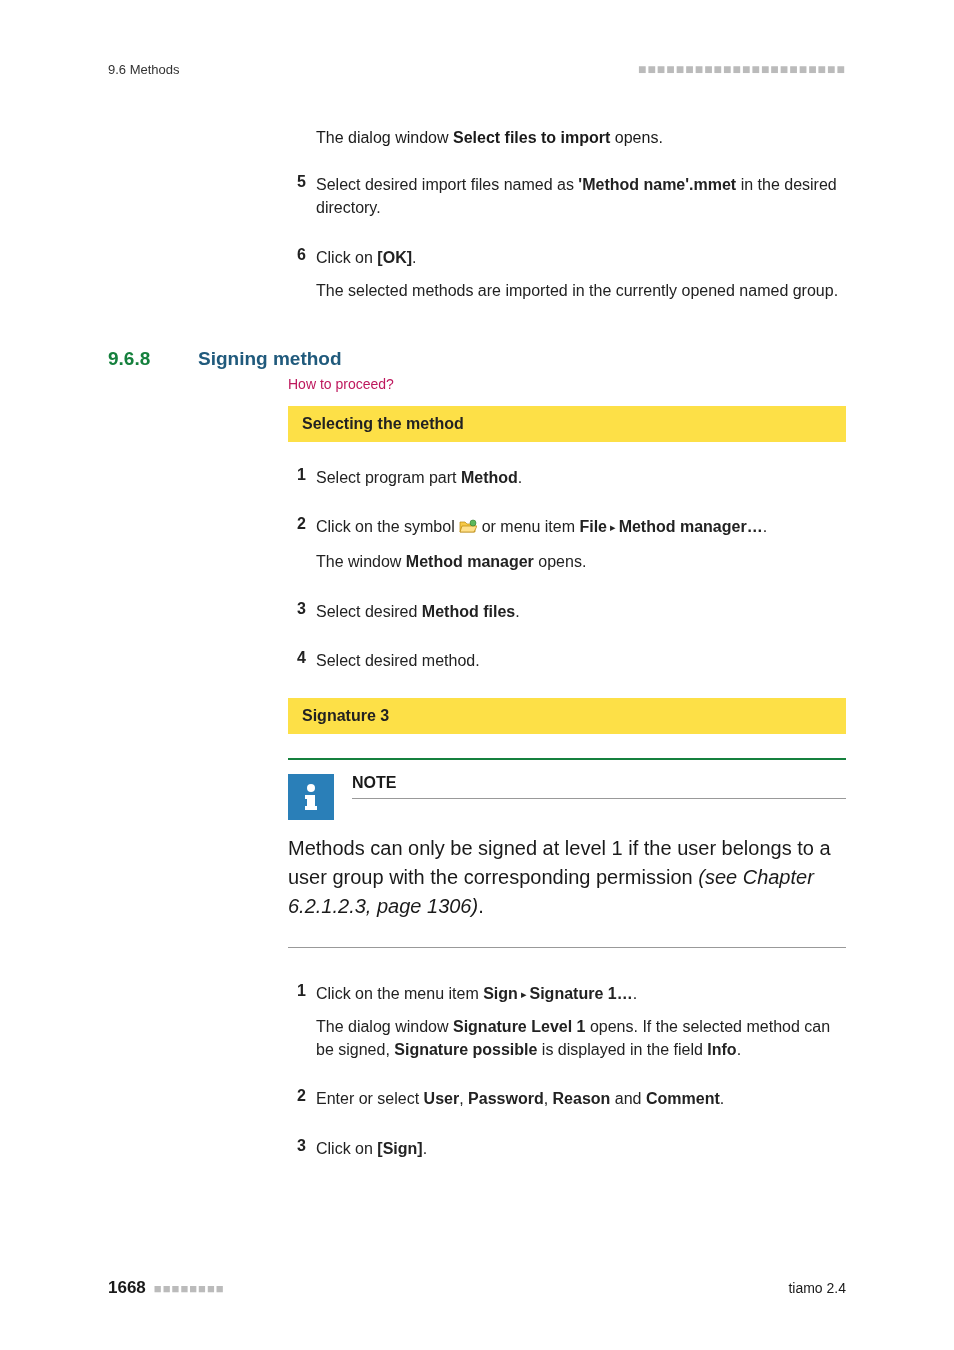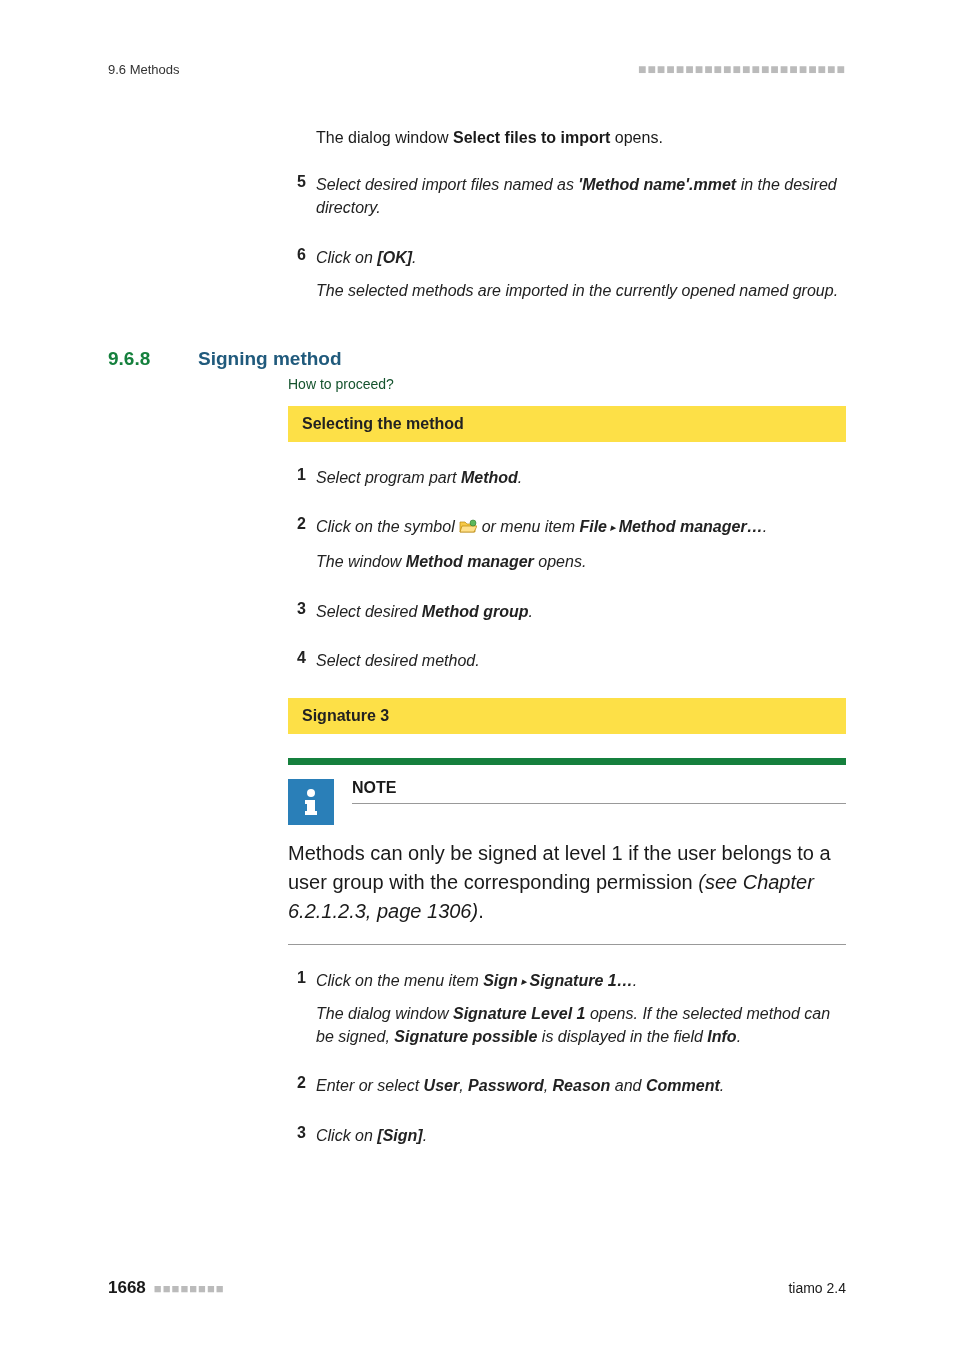--- a/index.html
+++ b/index.html
@@ -45,21 +45,20 @@
     font-weight: 700;
     font-size: 16px;
     color: #222;
     flex-shrink: 0;
     padding-right: 10px;
   }
   .step-text {
     font-size: 16px;
     line-height: 1.45;
     color: #222;
-    font-style: italic;
   }
   .step-text p { margin-bottom: 10px; }
   .indent-text {
     margin-left: 208px;
     font-size: 16px;
     line-height: 1.45;
     margin-bottom: 24px;
   }
   .section-head {
     display: flex;
@@ -74,40 +73,40 @@
     width: 90px;
   }
   .section-title {
     font-weight: 700;
     color: #205a7c;
     font-size: 19px;
   }
   .subintro {
     margin-left: 180px;
     font-size: 14px;
-    color: #14532d;
+    color: #be185d;
     margin-bottom: 14px;
   }
   .gray-bar {
     background: #fde047;
     padding: 9px 14px;
     font-weight: 700;
     font-size: 16px;
     color: #222;
     margin-left: 180px;
     margin-bottom: 24px;
   }
   .bold { font-weight: 700; }
   .italic { font-style: italic; }
   .note-box {
-    border-top: 7px solid #15803d;
+    border-top: 2px solid #15803d;
     border-bottom: 1px solid #999;
     margin-left: 180px;
-    margin-bottom: 24px;
-    padding-bottom: 0;
+    margin-bottom: 34px;
+    padding-bottom: 8px;
   }
   .note-head {
     display: flex;
     align-items: flex-start;
     padding-top: 0;
   }
   .note-icon {
     width: 46px;
     height: 46px;
     background: #2a7fb8;
@@ -219,21 +218,21 @@
         </span>
         <span> or menu item </span><span class="bold">File</span><span class="tri"> ▸ </span><span class="bold">Method manager…</span><span>.</span>
       </p>
       <p><span>The window </span><span class="bold">Method manager</span><span> opens.</span></p>
     </div>
   </div>
 
   <div class="step-row">
     <div class="step-num">3</div>
     <div class="step-text">
-      <p><span>Select desired </span><span class="bold">Method group</span><span>.</span></p>
+      <p><span>Select desired </span><span class="bold">Method files</span><span>.</span></p>
     </div>
   </div>
 
   <div class="step-row">
     <div class="step-num">4</div>
     <div class="step-text">
       <p>Select desired method.</p>
     </div>
   </div>
 

